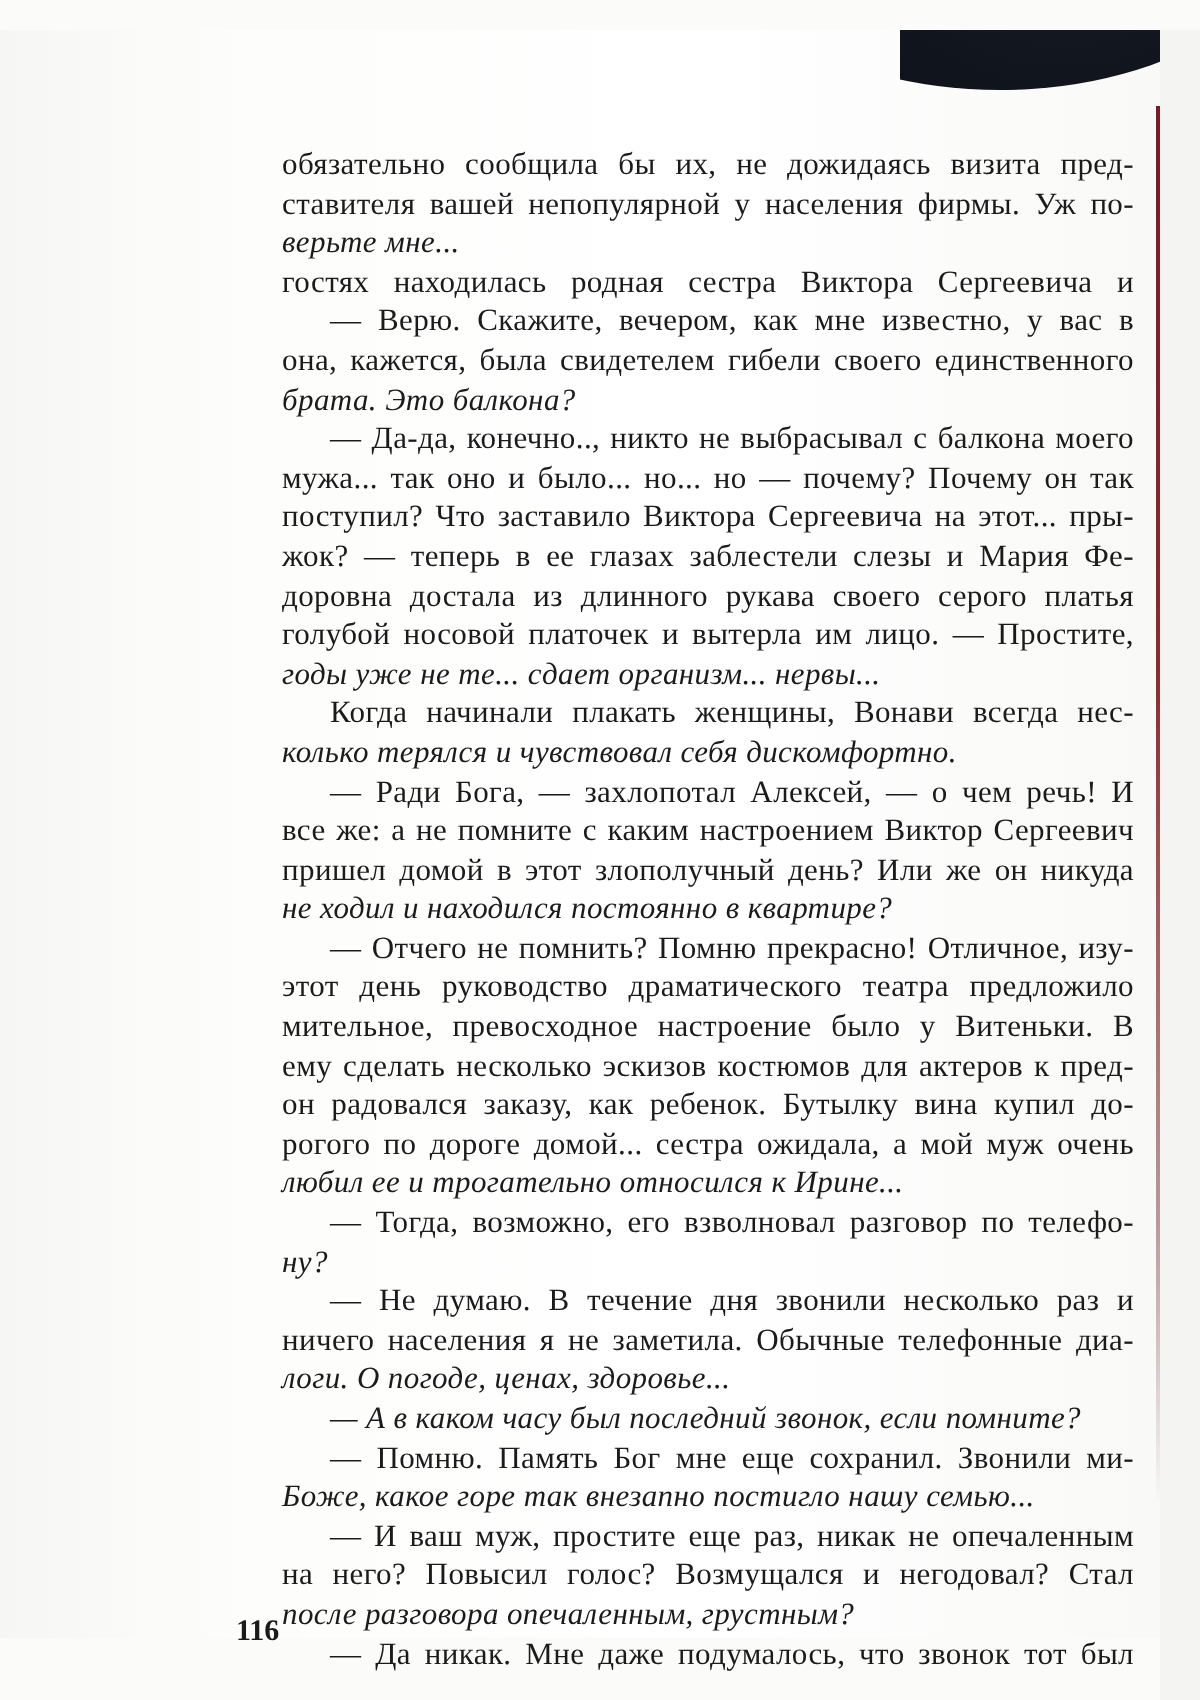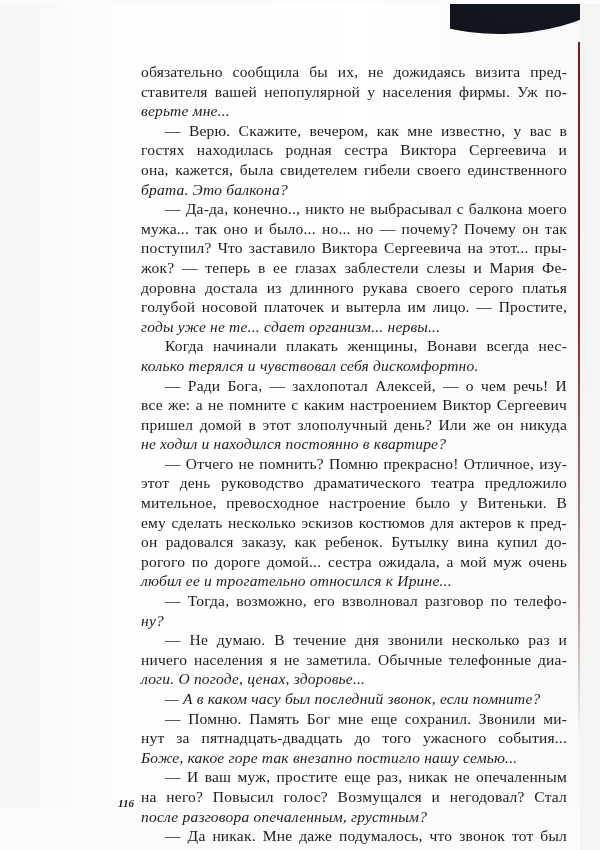--- a/index.html
+++ b/index.html
@@ -10,21 +10,21 @@
     width: 600px;
     height: 850px;
     background: #fbfbfa;
     position: relative;
     overflow: hidden;
     font-family: "Liberation Serif", "DejaVu Serif", serif;
   }
   .page {
     position: absolute;
     left: 0;
-    top: 4px;
+    top: 15px;
     width: 600px;
     height: 804px;
     background: linear-gradient(90deg, #f6f6f4 0%, #fdfdfc 20%, #ffffff 60%, #f9f9f8 95%);
   }
   .corner-shadow {
     position: absolute;
     right: 0;
     top: 0;
     width: 150px;
     height: 40px;
@@ -81,43 +81,42 @@
     text-align-last: left;
     font-style: italic;
   }
   .line.indent {
     padding-left: 24px;
   }
   .page-number {
     position: absolute;
     left: 118px;
     top: 793px;
-    font-size: 11px;
+    font-size: 15px;
     font-weight: bold;
-    font-style: italic;
     color: #1b1b1b;
   }
 </style>
 </head>
 <body>
 
 <div class="page">
   <div class="corner-shadow"></div>
   <div class="right-strip"></div>
   <div class="edge-line"></div>
 
   <div class="text-block" id="text-block">
       <div class="para">
         <span class="line">обязательно сообщила бы их, не дожидаясь визита пред-</span>
         <span class="line">ставителя вашей непопулярной у населения фирмы. Уж по-</span>
         <span class="line last">верьте мне...</span>
       </div>
       <div class="para">
+        <span class="line">гостях находилась родная сестра Виктора Сергеевича и</span>
         <span class="line indent">— Верю. Скажите, вечером, как мне известно, у вас в</span>
-        <span class="line">гостях находилась родная сестра Виктора Сергеевича и</span>
         <span class="line">она, кажется, была свидетелем гибели своего единственного</span>
         <span class="line last">брата. Это балкона?</span>
       </div>
       <div class="para">
         <span class="line indent">— Да-да, конечно.., никто не выбрасывал с балкона моего</span>
         <span class="line">мужа... так оно и было... но... но — почему? Почему он так</span>
         <span class="line">поступил? Что заставило Виктора Сергеевича на этот... пры-</span>
         <span class="line">жок? — теперь в ее глазах заблестели слезы и Мария Фе-</span>
         <span class="line">доровна достала из длинного рукава своего серого платья</span>
         <span class="line">голубой носовой платочек и вытерла им лицо. — Простите,</span>
@@ -149,21 +148,20 @@
       <div class="para">
         <span class="line indent">— Не думаю. В течение дня звонили несколько раз и</span>
         <span class="line">ничего населения я не заметила. Обычные телефонные диа-</span>
         <span class="line last">логи. О погоде, ценах, здоровье...</span>
       </div>
       <div class="para">
         <span class="line indent last">— А в каком часу был последний звонок, если помните?</span>
       </div>
       <div class="para">
         <span class="line indent">— Помню. Память Бог мне еще сохранил. Звонили ми-</span>
-        <span class="line">нут за пятнадцать-двадцать до того ужасного события...</span>
         <span class="line last">Боже, какое горе так внезапно постигло нашу семью...</span>
       </div>
       <div class="para">
         <span class="line indent">— И ваш муж, простите еще раз, никак не опечаленным</span>
         <span class="line">на него? Повысил голос? Возмущался и негодовал? Стал</span>
         <span class="line last">после разговора опечаленным, грустным?</span>
       </div>
       <div class="para">
         <span class="line indent">— Да никак. Мне даже подумалось, что звонок тот был</span>
       </div>

